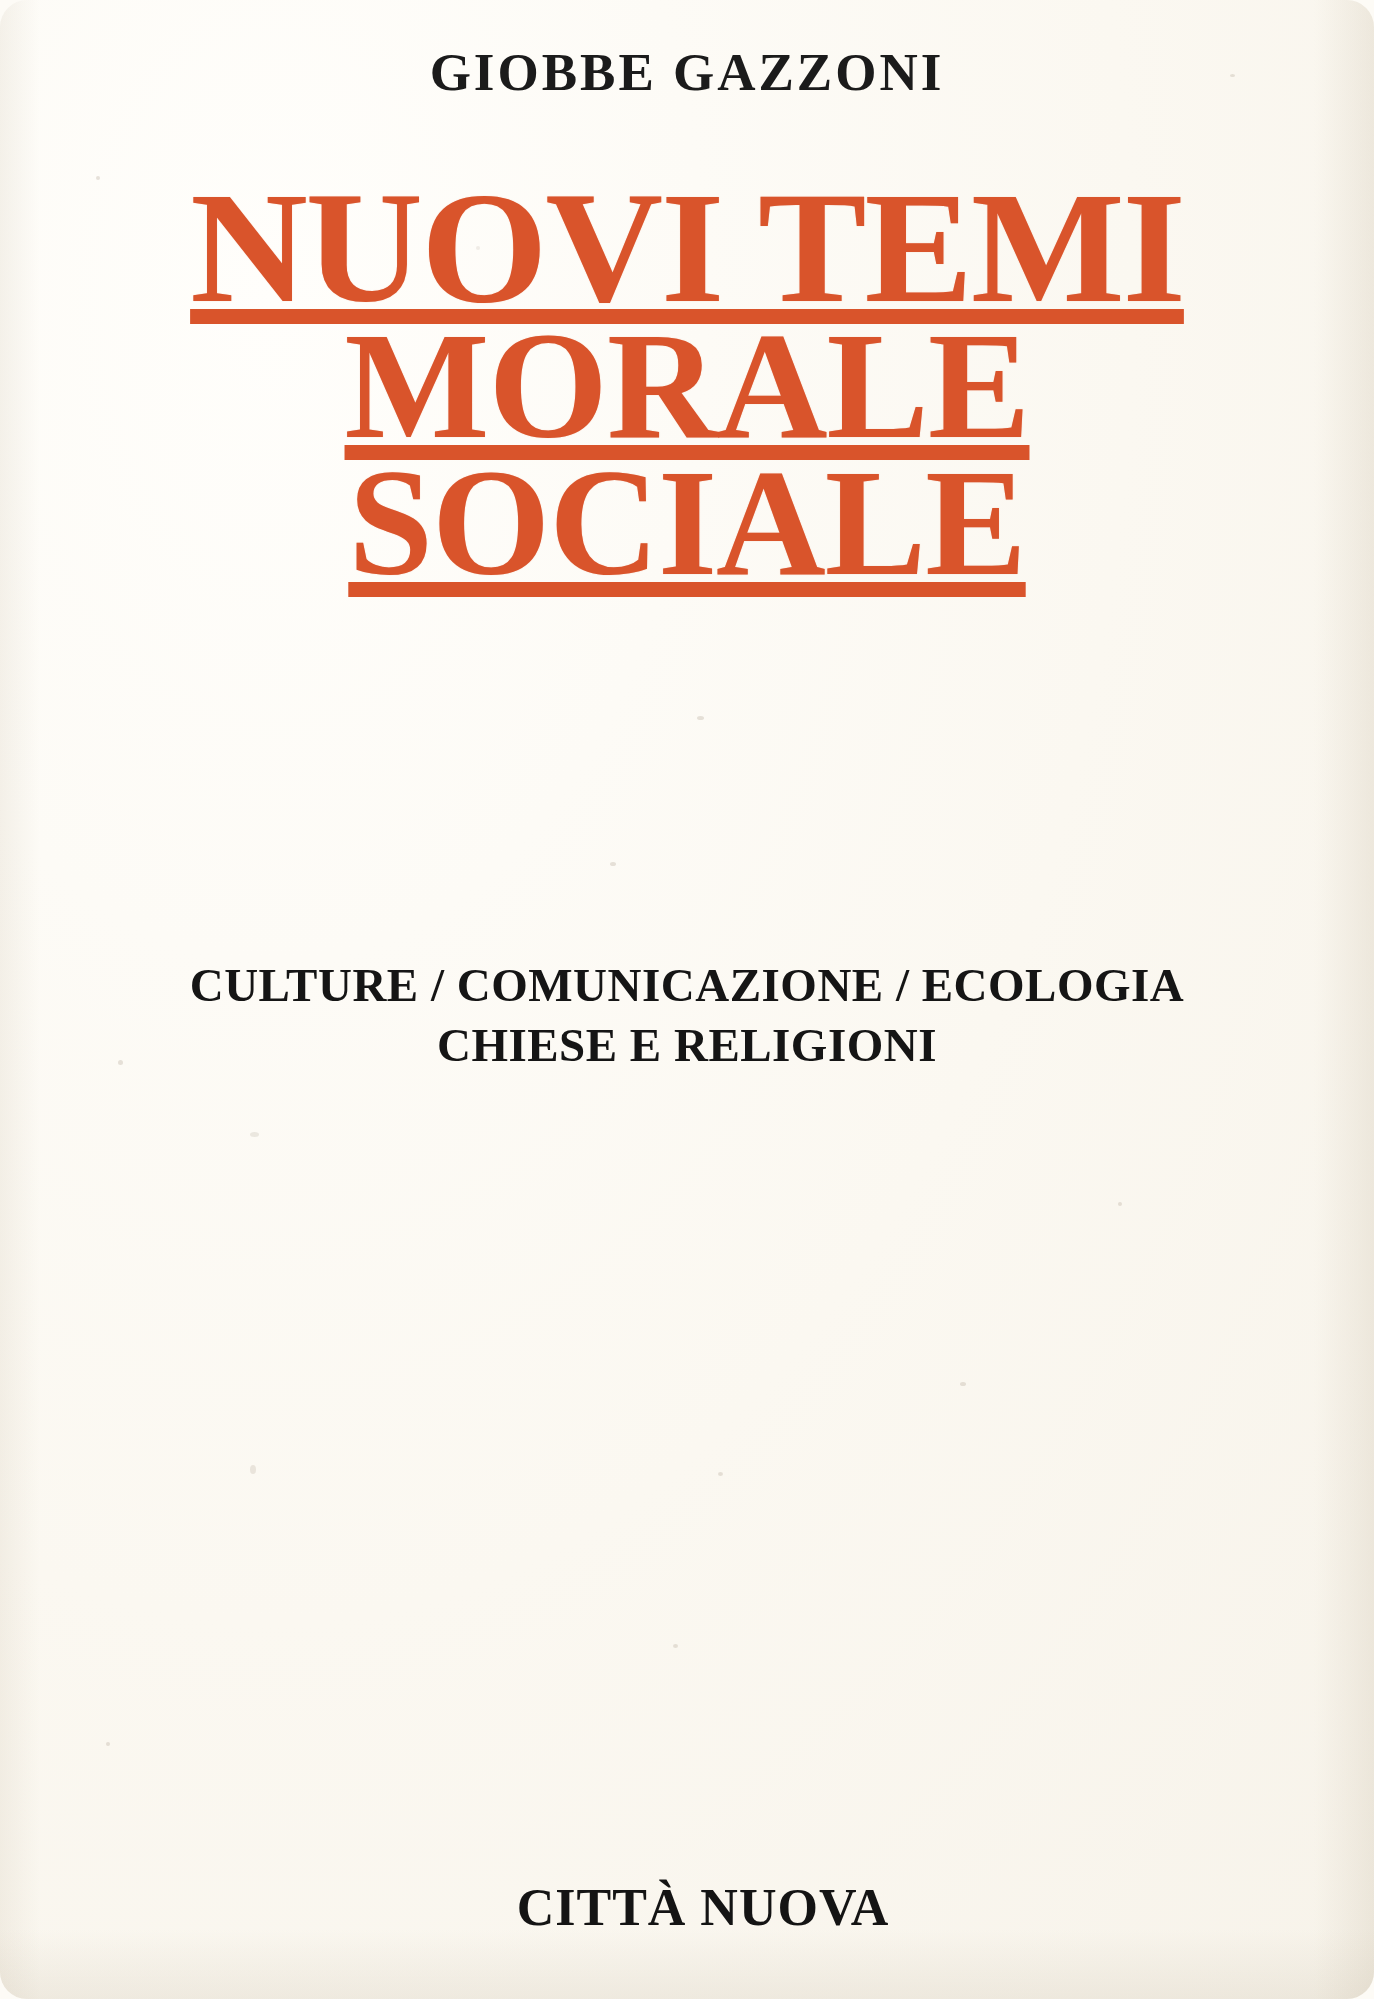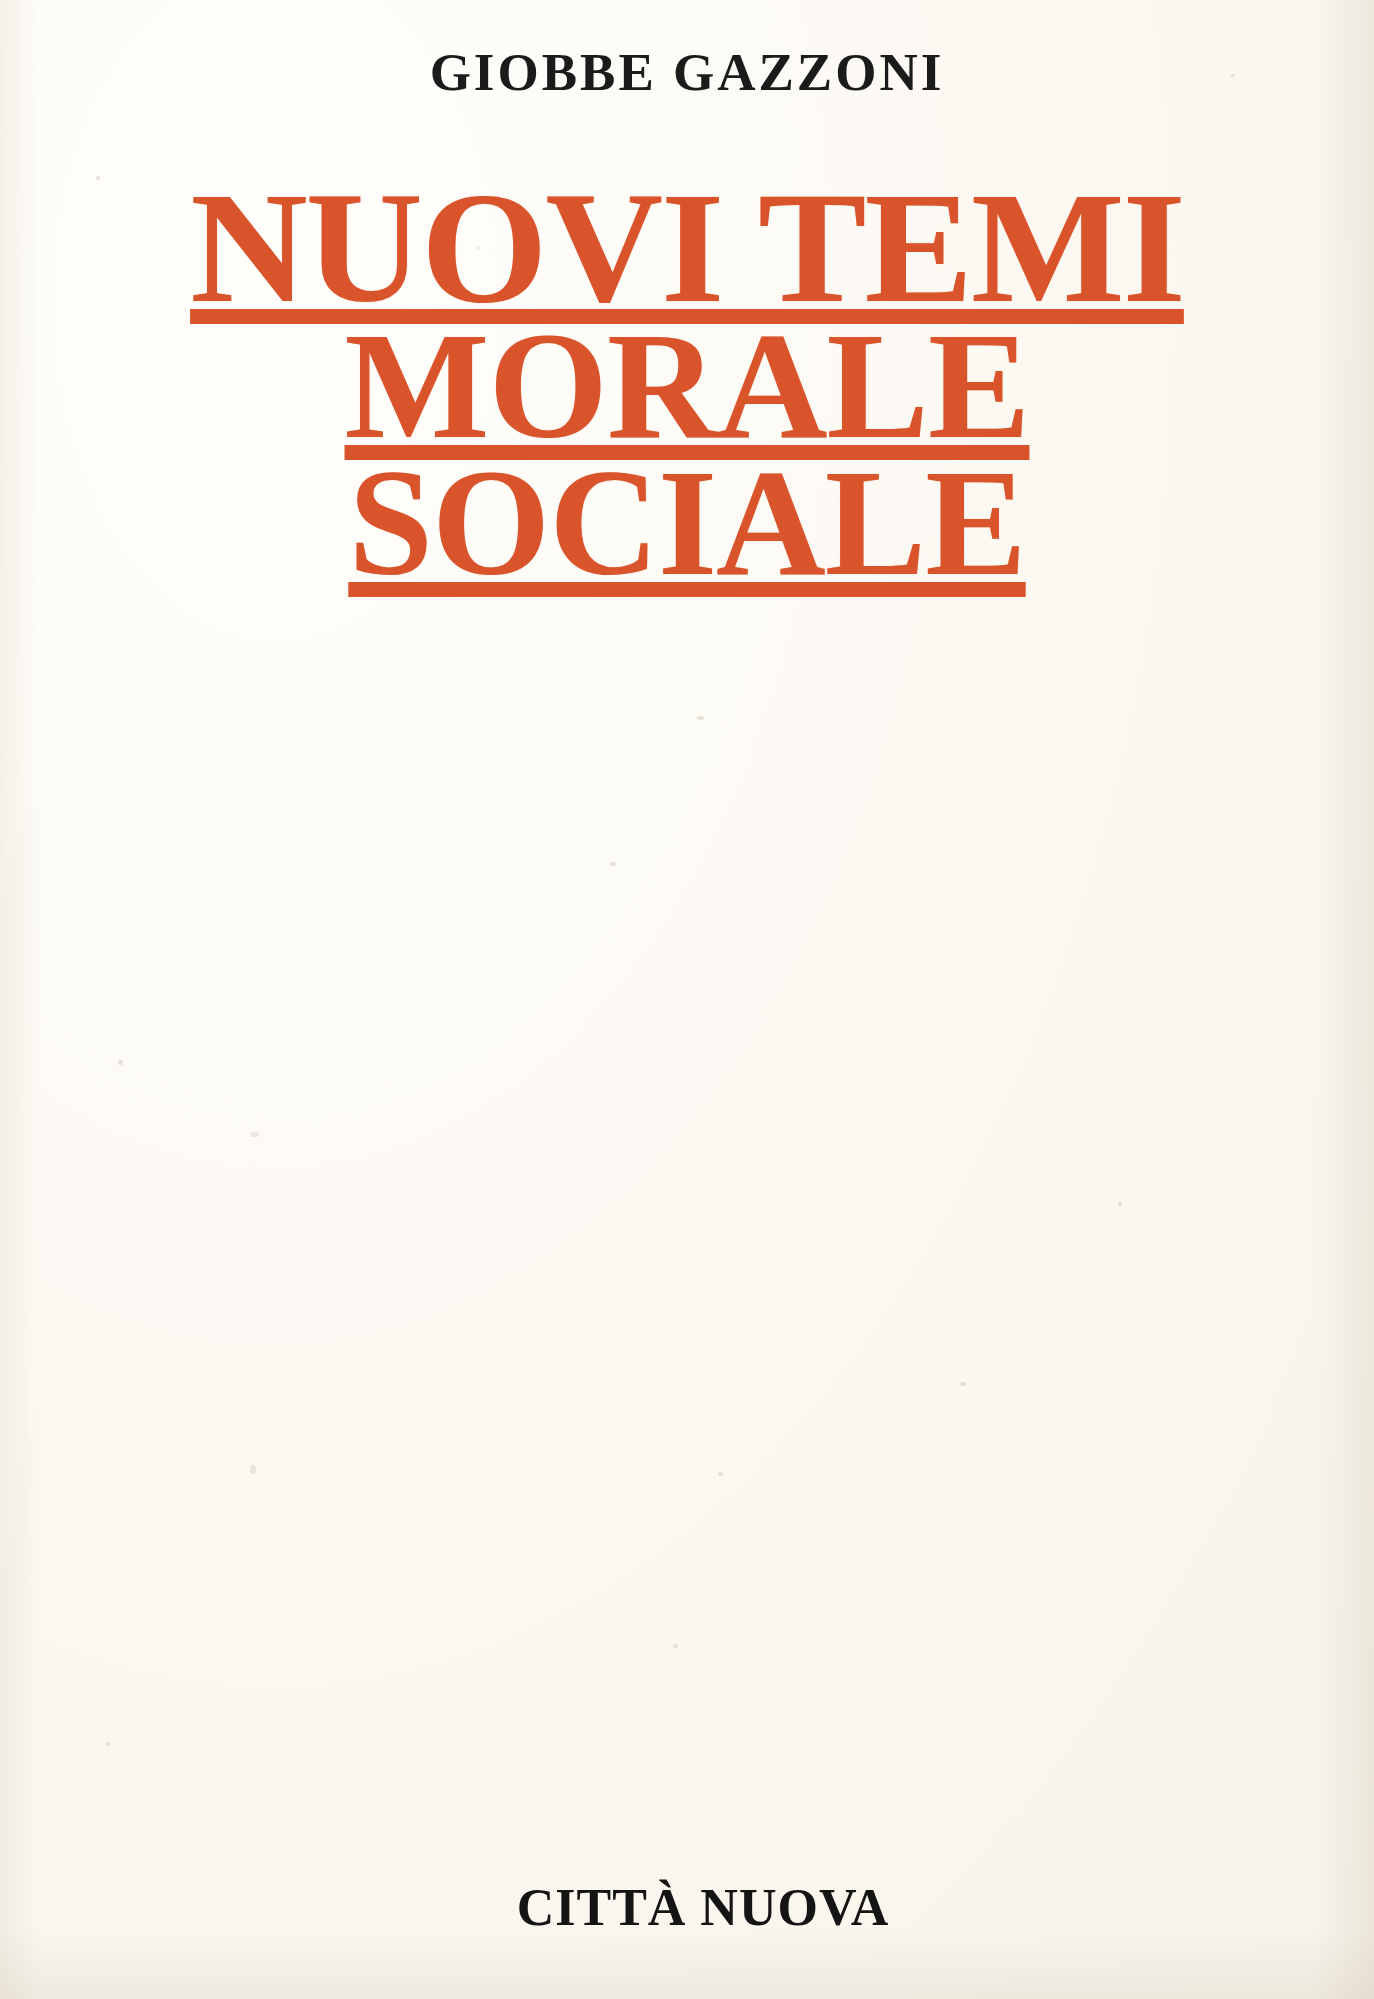--- a/index.html
+++ b/index.html
@@ -15,20 +15,21 @@
   }
 
   .cover {
     position: relative;
     width: 1374px;
     height: 1999px;
     background:
       radial-gradient(ellipse at 20% 15%, #fffefb 0%, #fbf8f1 55%, #f7f3ea 100%);
     box-sizing: border-box;
     overflow: hidden;
+    border-radius: 27px;
   }
 
   
   .speck {
     position: absolute;
     border-radius: 50%;
     background: #b9b0a0;
     opacity: .35;
     pointer-events: none;
   }
@@ -170,16 +171,20 @@
   <div class="speck" style="left:476px;  top:246px;  width:4px;  height:4px; opacity:.2;"></div>
 
   <div class="author">GIOBBE GAZZONI</div>
 
   <div class="title-block">
     <span class="title-line tl1">NUOVI TEMI</span>
     <span class="title-line tl3">MORALE</span>
     <span class="title-line tl4">SOCIALE</span>
   </div>
 
+  <div class="subtitle">
+    <span>CULTURE / COMUNICAZIONE / ECOLOGIA</span>
+    <span>CHIESE E RELIGIONI</span>
+  </div>
 
   <div class="publisher">CITTÀ NUOVA</div>
 
 </div>
 
 </body></html>

